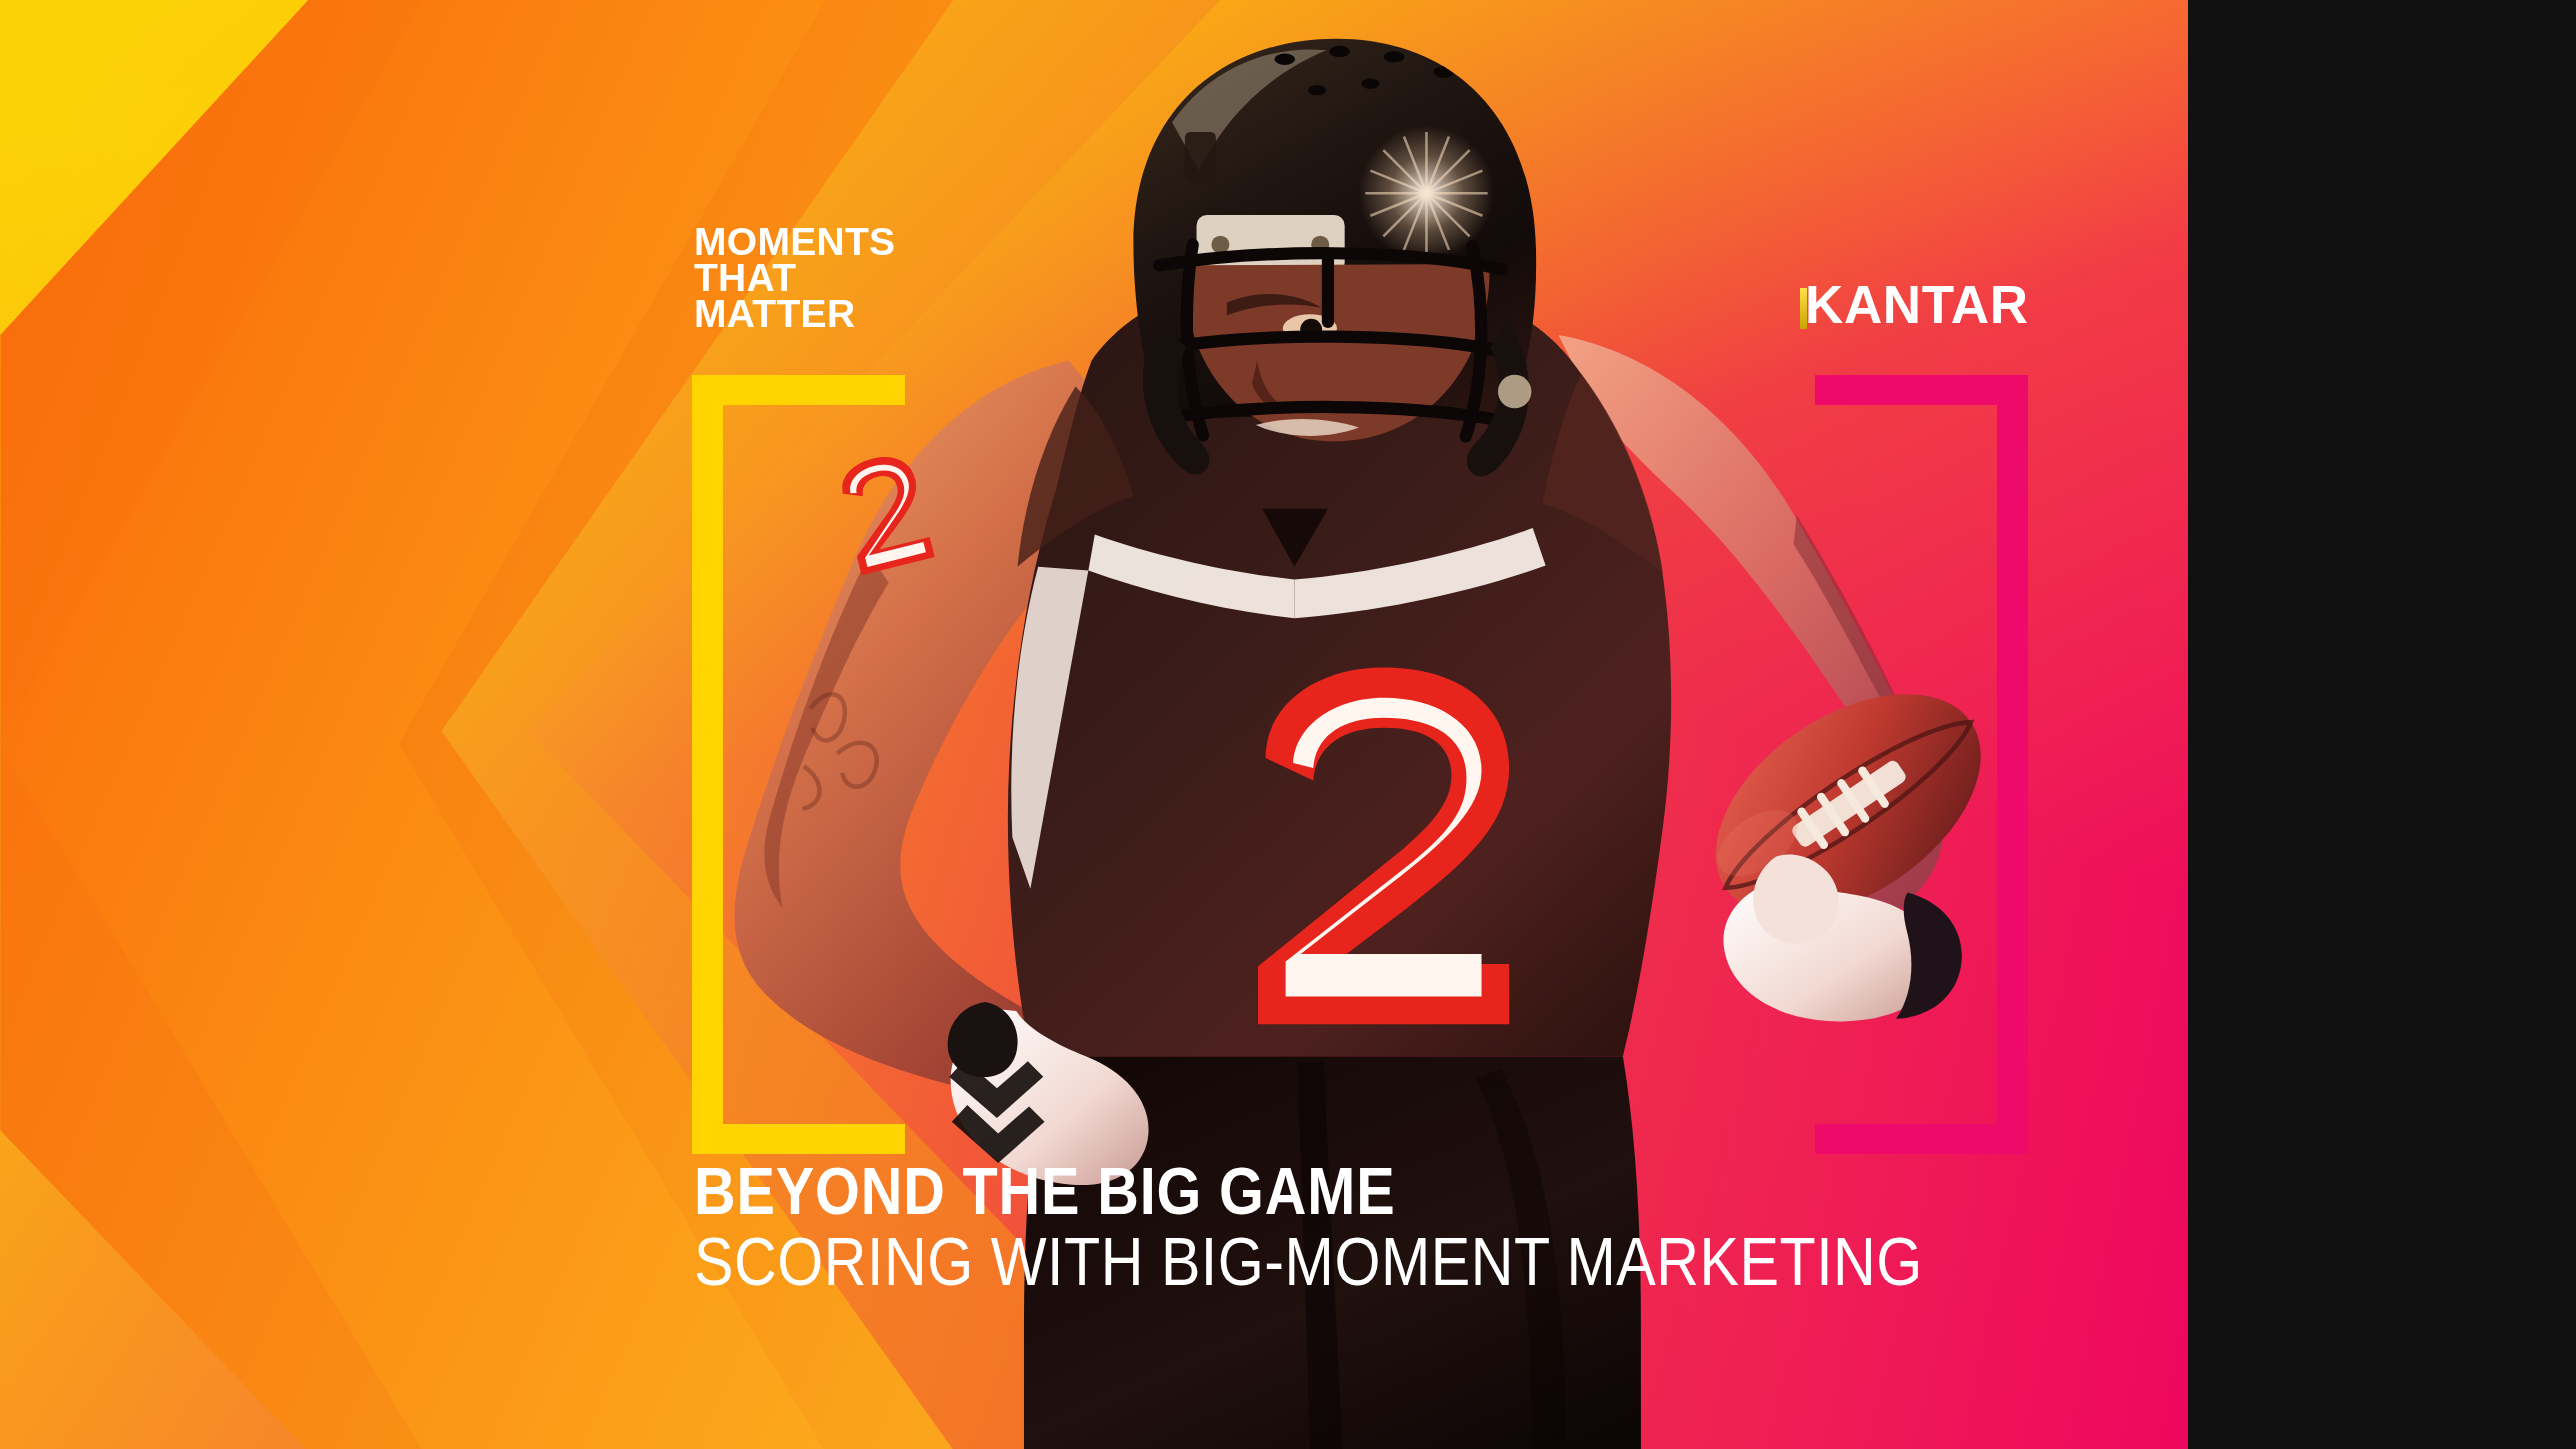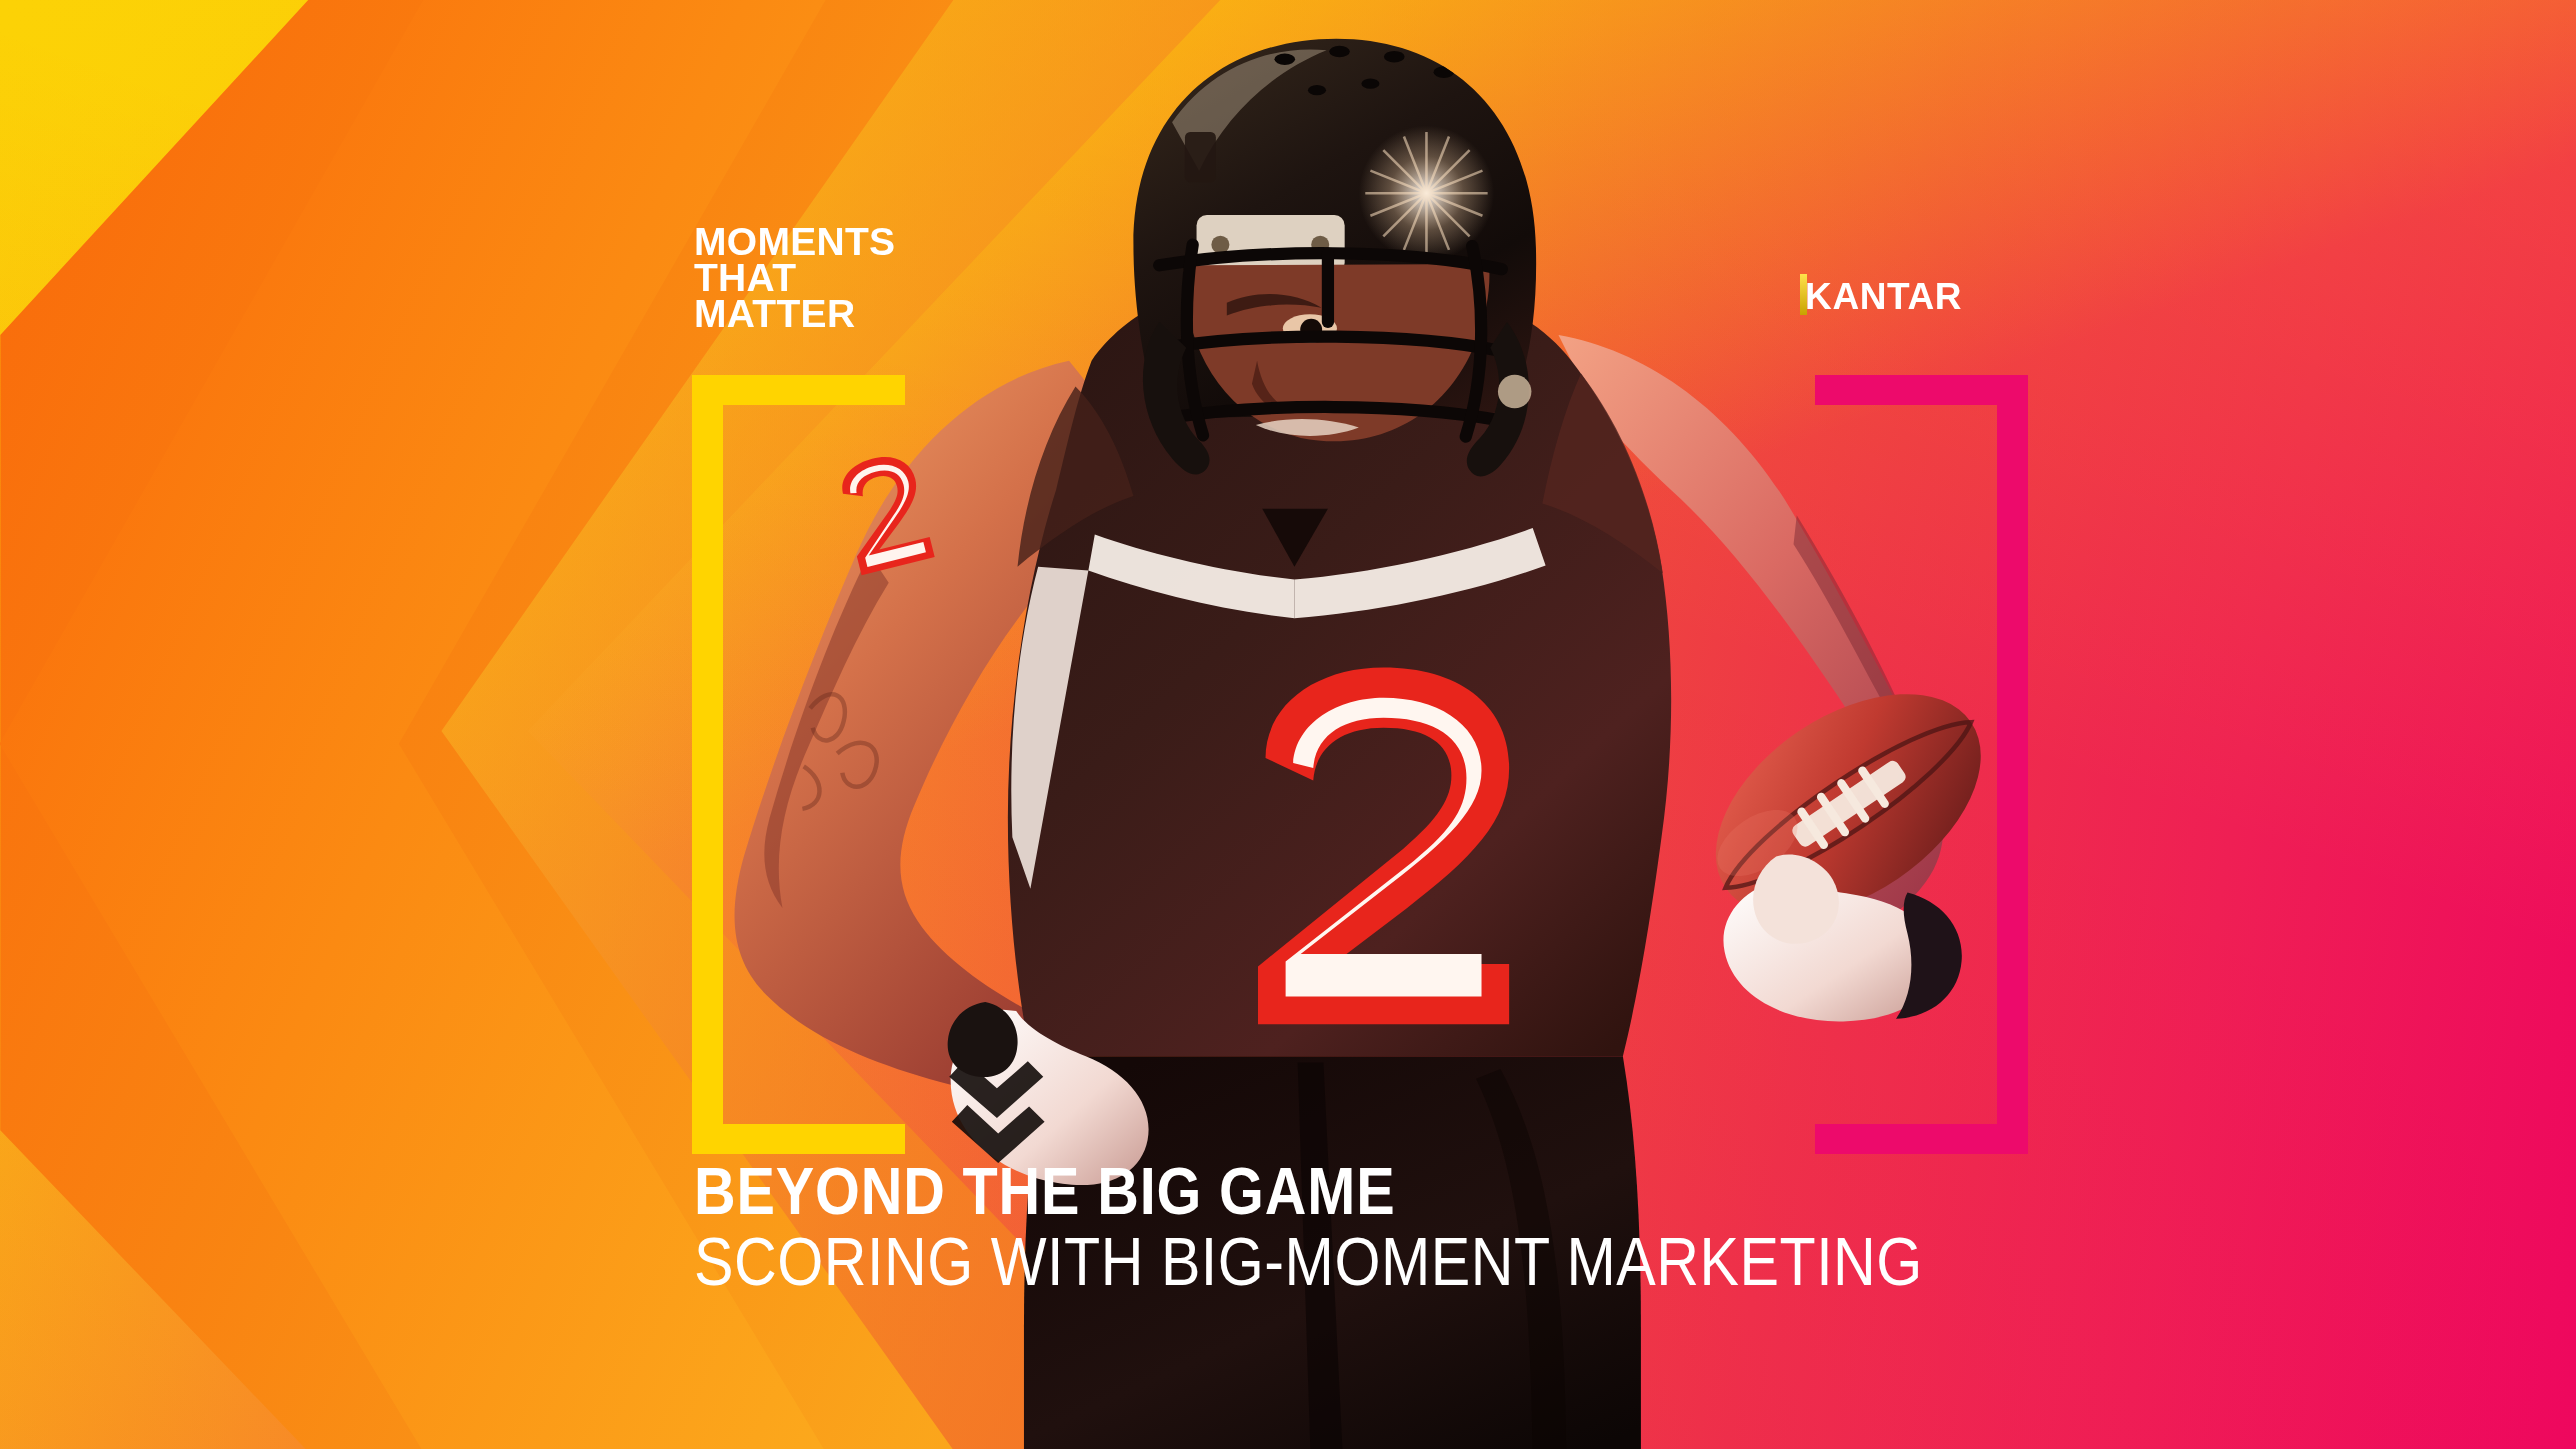--- a/index.html
+++ b/index.html
@@ -1,19 +1,19 @@
 <!DOCTYPE html>
 <html style="font-size:10.3px"><head>
 <meta charset="utf-8">
 <style>
   html,body{margin:0;padding:0;background:#111;}
   *{box-sizing:border-box;}
   #stage{
     position:relative;
-    width:2576px;height:1449px;
+    width:2188px;height:1449px;
     overflow:hidden;
     font-family:"Liberation Sans","DejaVu Sans",sans-serif;
     background:#8b5cf6;
   }
   
   .bg-base{position:absolute;inset:0;
     background:
       linear-gradient(160deg, rgba(252,210,6,1) 0%, rgba(250,170,20,0.0) 46%),
       linear-gradient(100deg,
         #FCD206 0%,
@@ -55,21 +55,21 @@
   
   .mtm{
     position:absolute;left:694px;top:224px;
     color:#ffffff;font-weight:700;
     font-size:39px;line-height:0.92;letter-spacing:0.3px;
     text-transform:uppercase;
   }
   .kantar{
     position:absolute;left:1800px;top:274px;
     color:#ffffff;font-weight:700;
-    font-size:37px;letter-spacing:0.6px;
+    font-size:53px;letter-spacing:0.6px;
     text-transform:uppercase;
     white-space:nowrap;
   }
   .kantar .kbar{
     display:inline-block;width:7px;height:41px;
     background:linear-gradient(180deg,#FFE14A,#C8A200);
     vertical-align:-5.8px;margin-right:-1.9px;
   }
   .headline{
     position:absolute;left:694px;top:1157px;

